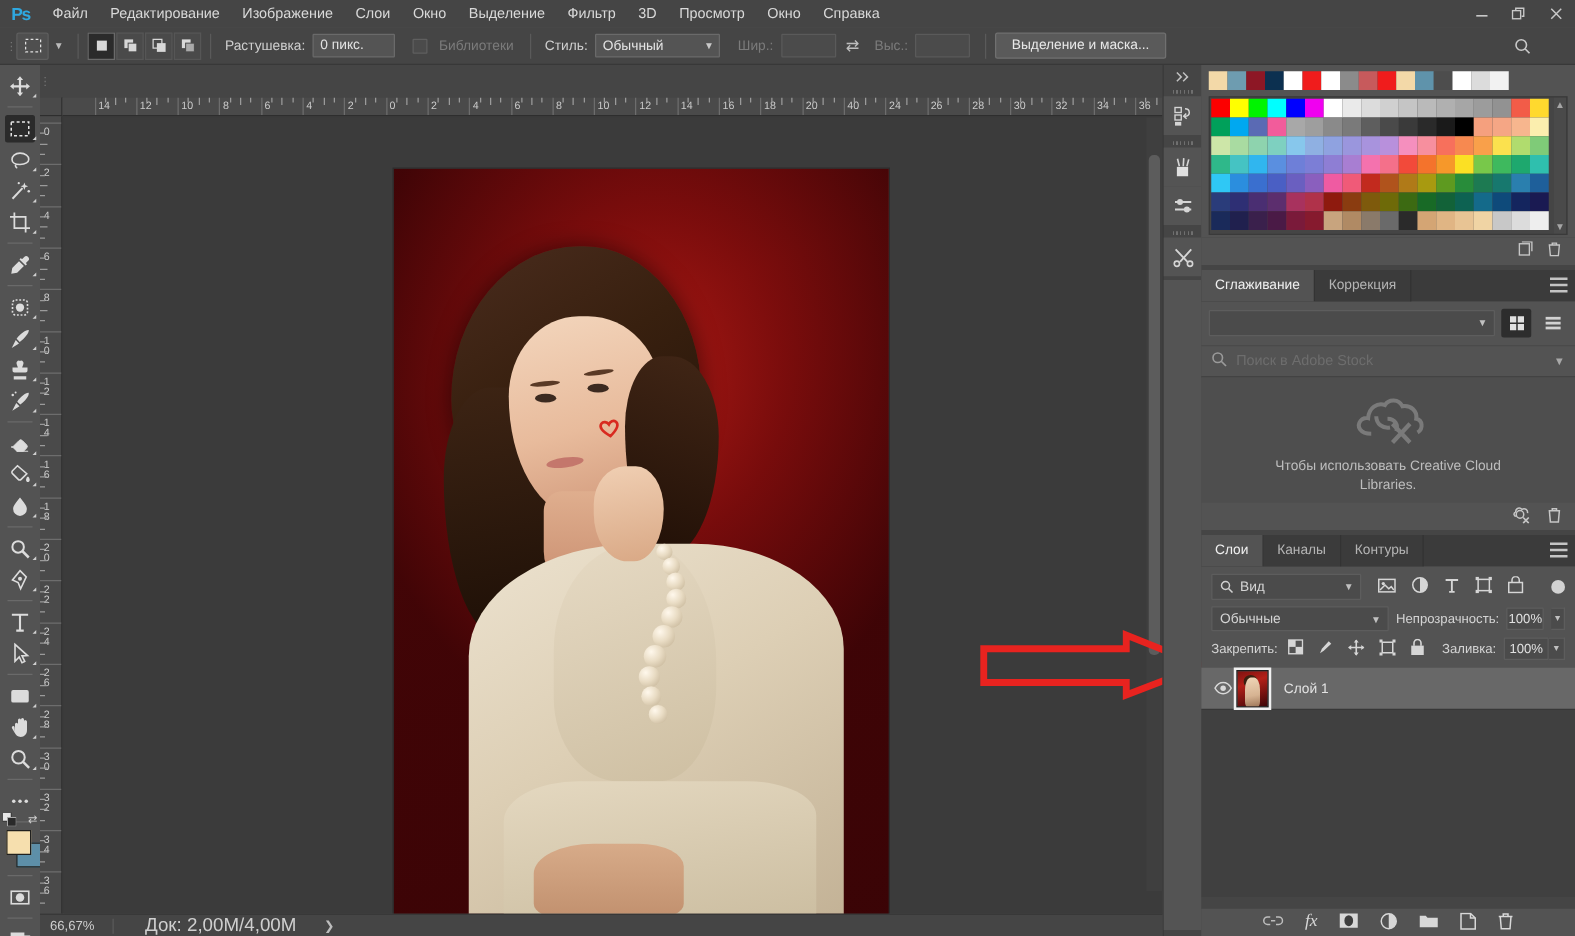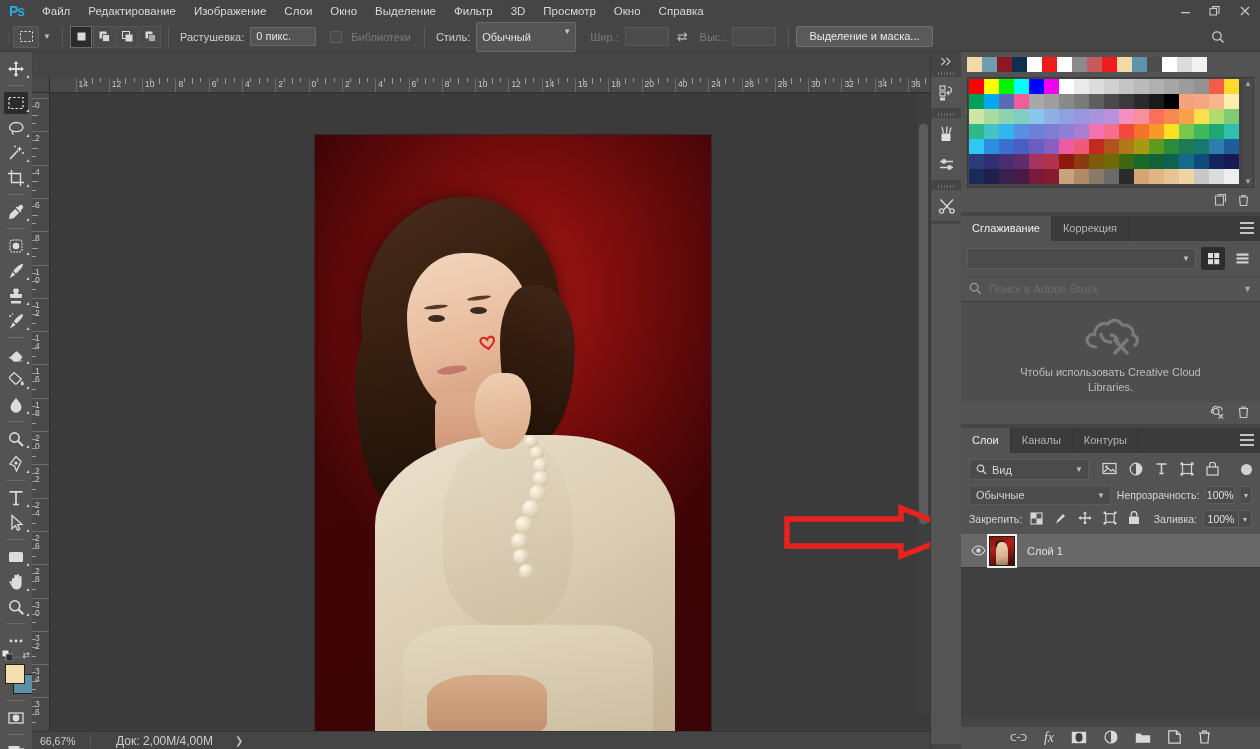--- a/index.html
+++ b/index.html
@@ -64,21 +64,21 @@
     font-family:"Liberation Sans", sans-serif; border-radius:1px;
   }
   .opt-input.w66 { width:66px; }
   .opt-input.w44 { width:44px; background:#4b4b4b; border-color:#5a5a5a; }
   .opt-check {
     width:12px; height:12px; background:#4b4b4b; border:1px solid #5f5f5f;
     margin-right:5px; border-radius:1px;
   }
   .opt-select {
     position:relative; background:#545454; border:1px solid #6a6a6a;
-    height:30px; width:100px; color:#e3e3e3; font-size:11px; border-radius:1px;
+    height:19px; width:100px; color:#e3e3e3; font-size:11px; border-radius:1px;
     display:flex; align-items:center; padding:0 5px;
   }
   .opt-select .sel-caret {
     position:absolute; right:4px; top:0; height:17px; display:flex; align-items:center;
     color:#c9c9c9; font-size:8px;
   }
   .swap-icon { color:#bdbdbd; font-size:13px; margin:0 8px; }
   .btn-mask {
     background:#5a5a5a; border:1px solid #707070; color:#e8e8e8;
     height:21px; padding:0 12px; line-height:19px; font-size:11px; border-radius:2px;
@@ -403,21 +403,21 @@
 
   
   .statusbar {
     position:absolute; left:32px; bottom:0; width:898px; height:18px;
     background:#454545; display:flex; align-items:center; border-top:1px solid #383838;
   }
   .status-zoom {
     width:58px; padding-left:8px; font-size:10.5px; color:#cfcfcf;
   }
   .status-sep { width:1px; height:12px; background:#5a5a5a; }
-  .status-doc { padding-left:25px; font-size:12px; color:#cfcfcf; }
+  .status-doc { padding-left:25px; font-size:15px; color:#cfcfcf; }
   .status-arrow { margin-left:22px; color:#bdbdbd; font-size:10px; }
   .vscroll {
     position:absolute; right:0; top:16px; width:13px; height:619px; background:#3f3f3f;
   }
   .vscroll-thumb { position:absolute; left:2px; top:30px; width:9px; height:400px;
     background:#5c5c5c; border-radius:4px; }
 </style>
 </head>
 <body>
 

